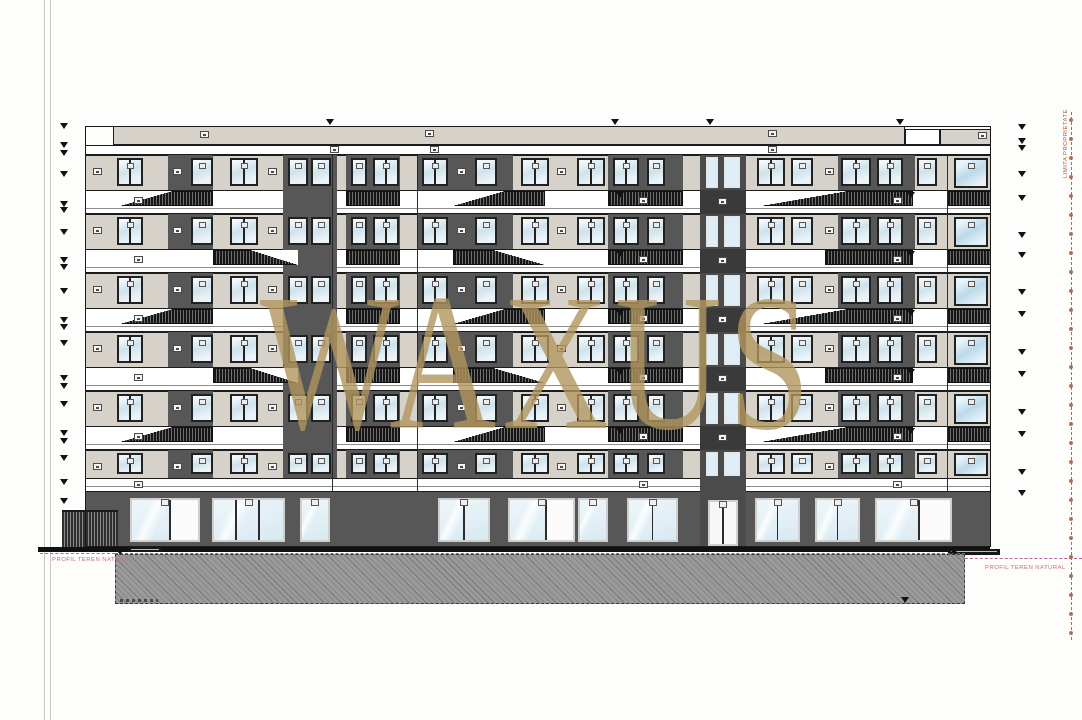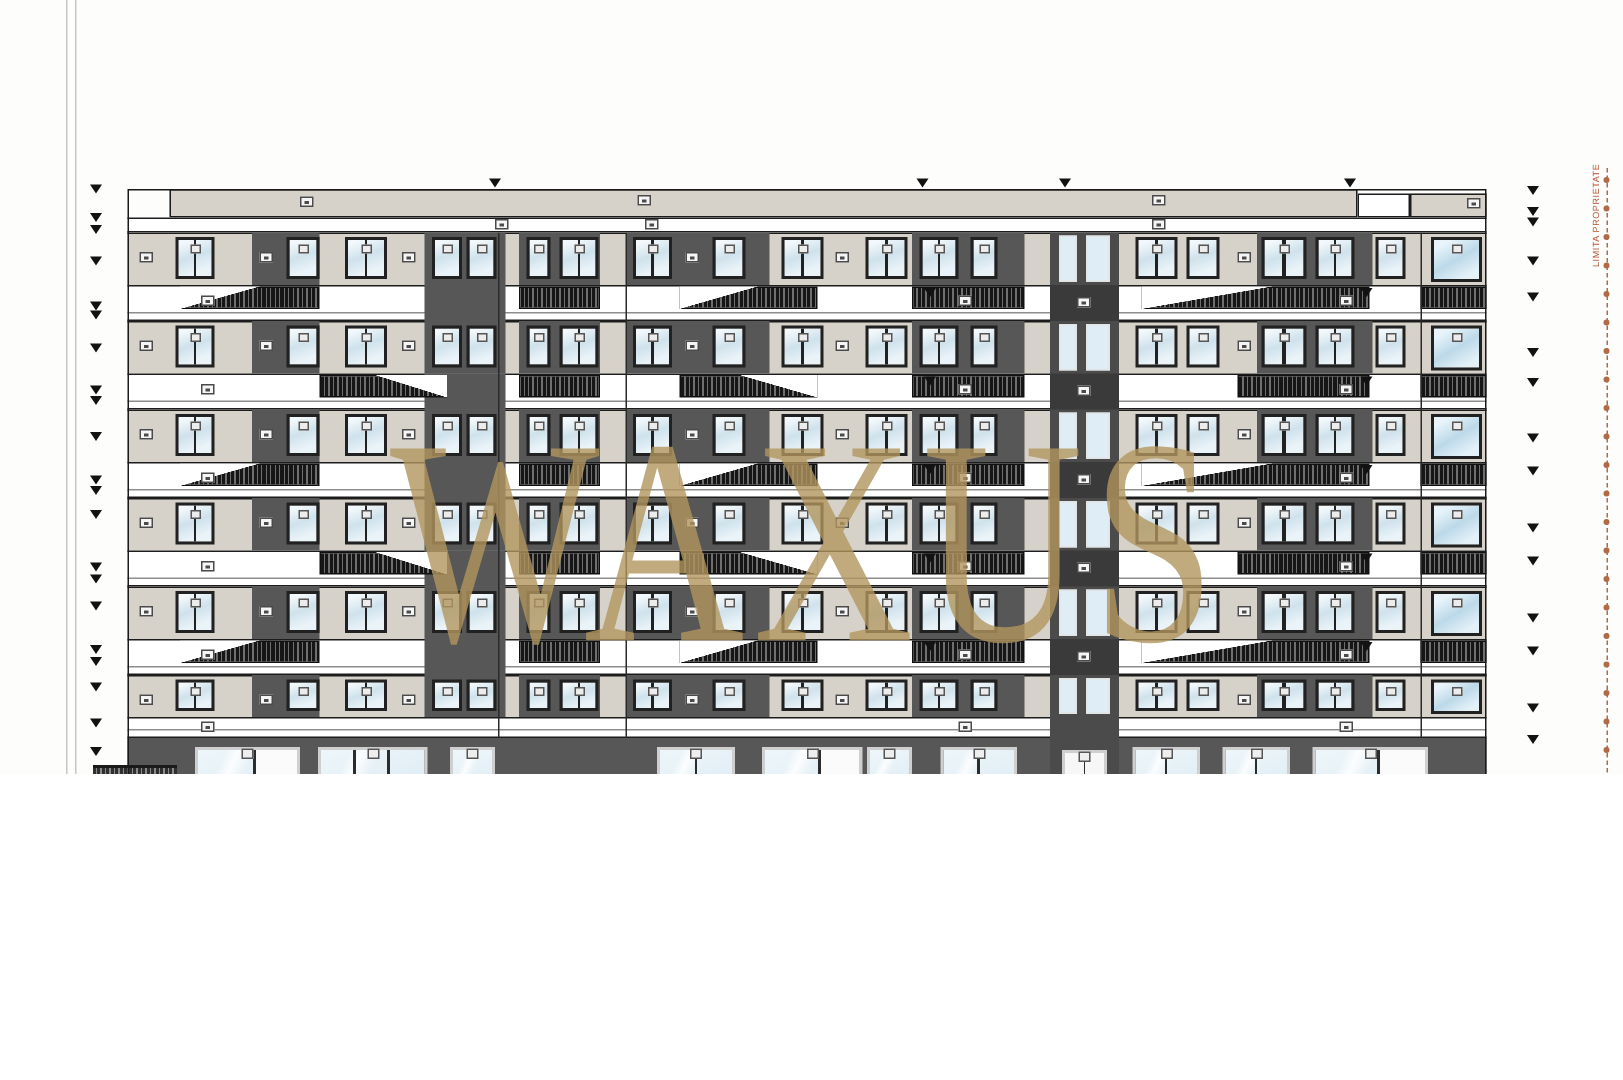--- a/index.html
+++ b/index.html
@@ -1,16 +1,16 @@
 <!DOCTYPE html>
 <html><head>
 <meta charset="utf-8">
 <style>
   html,body{margin:0;padding:0;background:#ffffff;}
-  #canvas{position:relative;width:1082px;height:516px;background:#fdfdfc;overflow:hidden;
+  #canvas{position:relative;width:1082px;height:720px;background:#fdfdfc;overflow:hidden;
           font-family:"Liberation Sans",sans-serif;text-align:center;}
   #canvas *{box-sizing:border-box;}
   
   .edge{position:absolute;top:0;bottom:0;width:1px;background:#c9c6c1;}
   
   .mk{position:absolute;width:0;height:0;border-left:4px solid transparent;
       border-right:4px solid transparent;border-top:6px solid #121212;}
   
   .wall{position:absolute;background:#d6d2c9;border-top:1px solid #1c1c1c;}
   .slab{position:absolute;background:#ffffff;border-top:1.5px solid #1c1c1c;border-bottom:1.5px solid #1c1c1c;}

